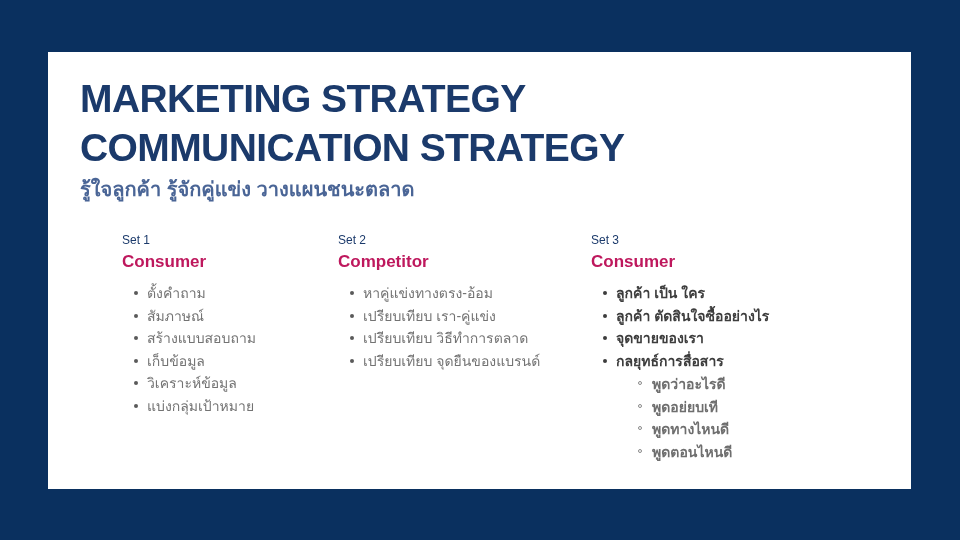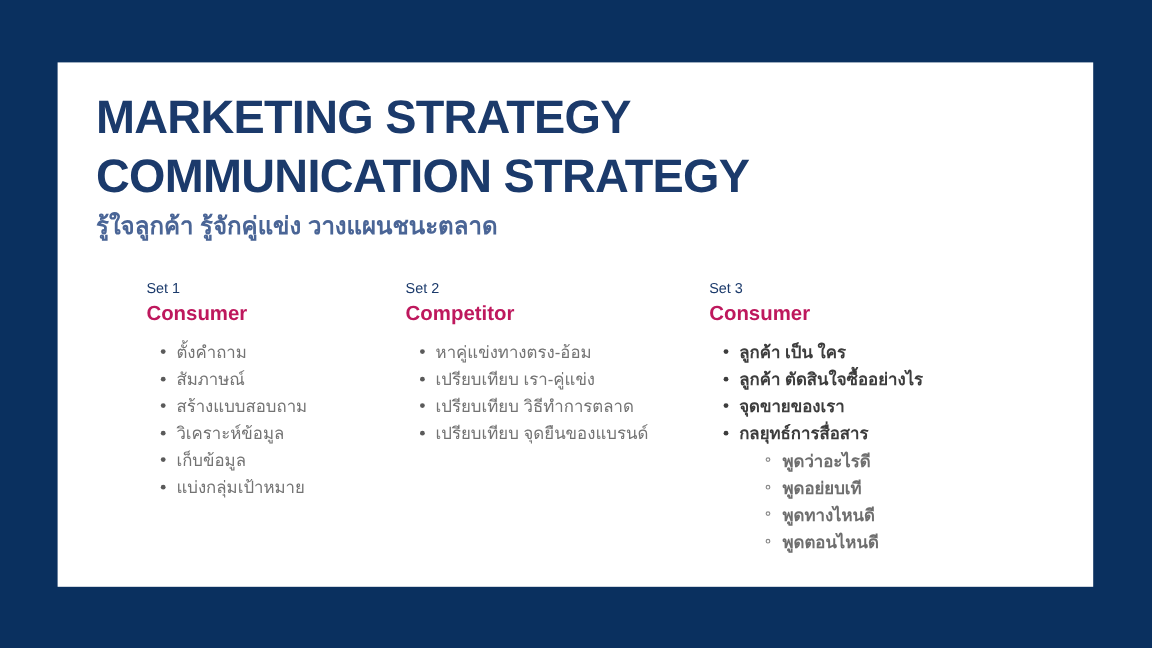--- a/index.html
+++ b/index.html
@@ -165,22 +165,22 @@
 
     <div class="columns">
 
       <div class="col col-1">
         <div class="set-label">Set 1</div>
         <div class="set-name">Consumer</div>
         <ul class="bullets">
           <li>ตั้งคำถาม</li>
           <li>สัมภาษณ์</li>
           <li>สร้างแบบสอบถาม</li>
+          <li>เก็บข้อมูล</li>
           <li>วิเคราะห์ข้อมูล</li>
-          <li>เก็บข้อมูล</li>
           <li>แบ่งกลุ่มเป้าหมาย</li>
         </ul>
       </div>
 
       <div class="col col-2">
         <div class="set-label">Set 2</div>
         <div class="set-name">Competitor</div>
         <ul class="bullets">
           <li>หาคู่แข่งทางตรง-อ้อม</li>
           <li>เปรียบเทียบ เรา-คู่แข่ง</li>

